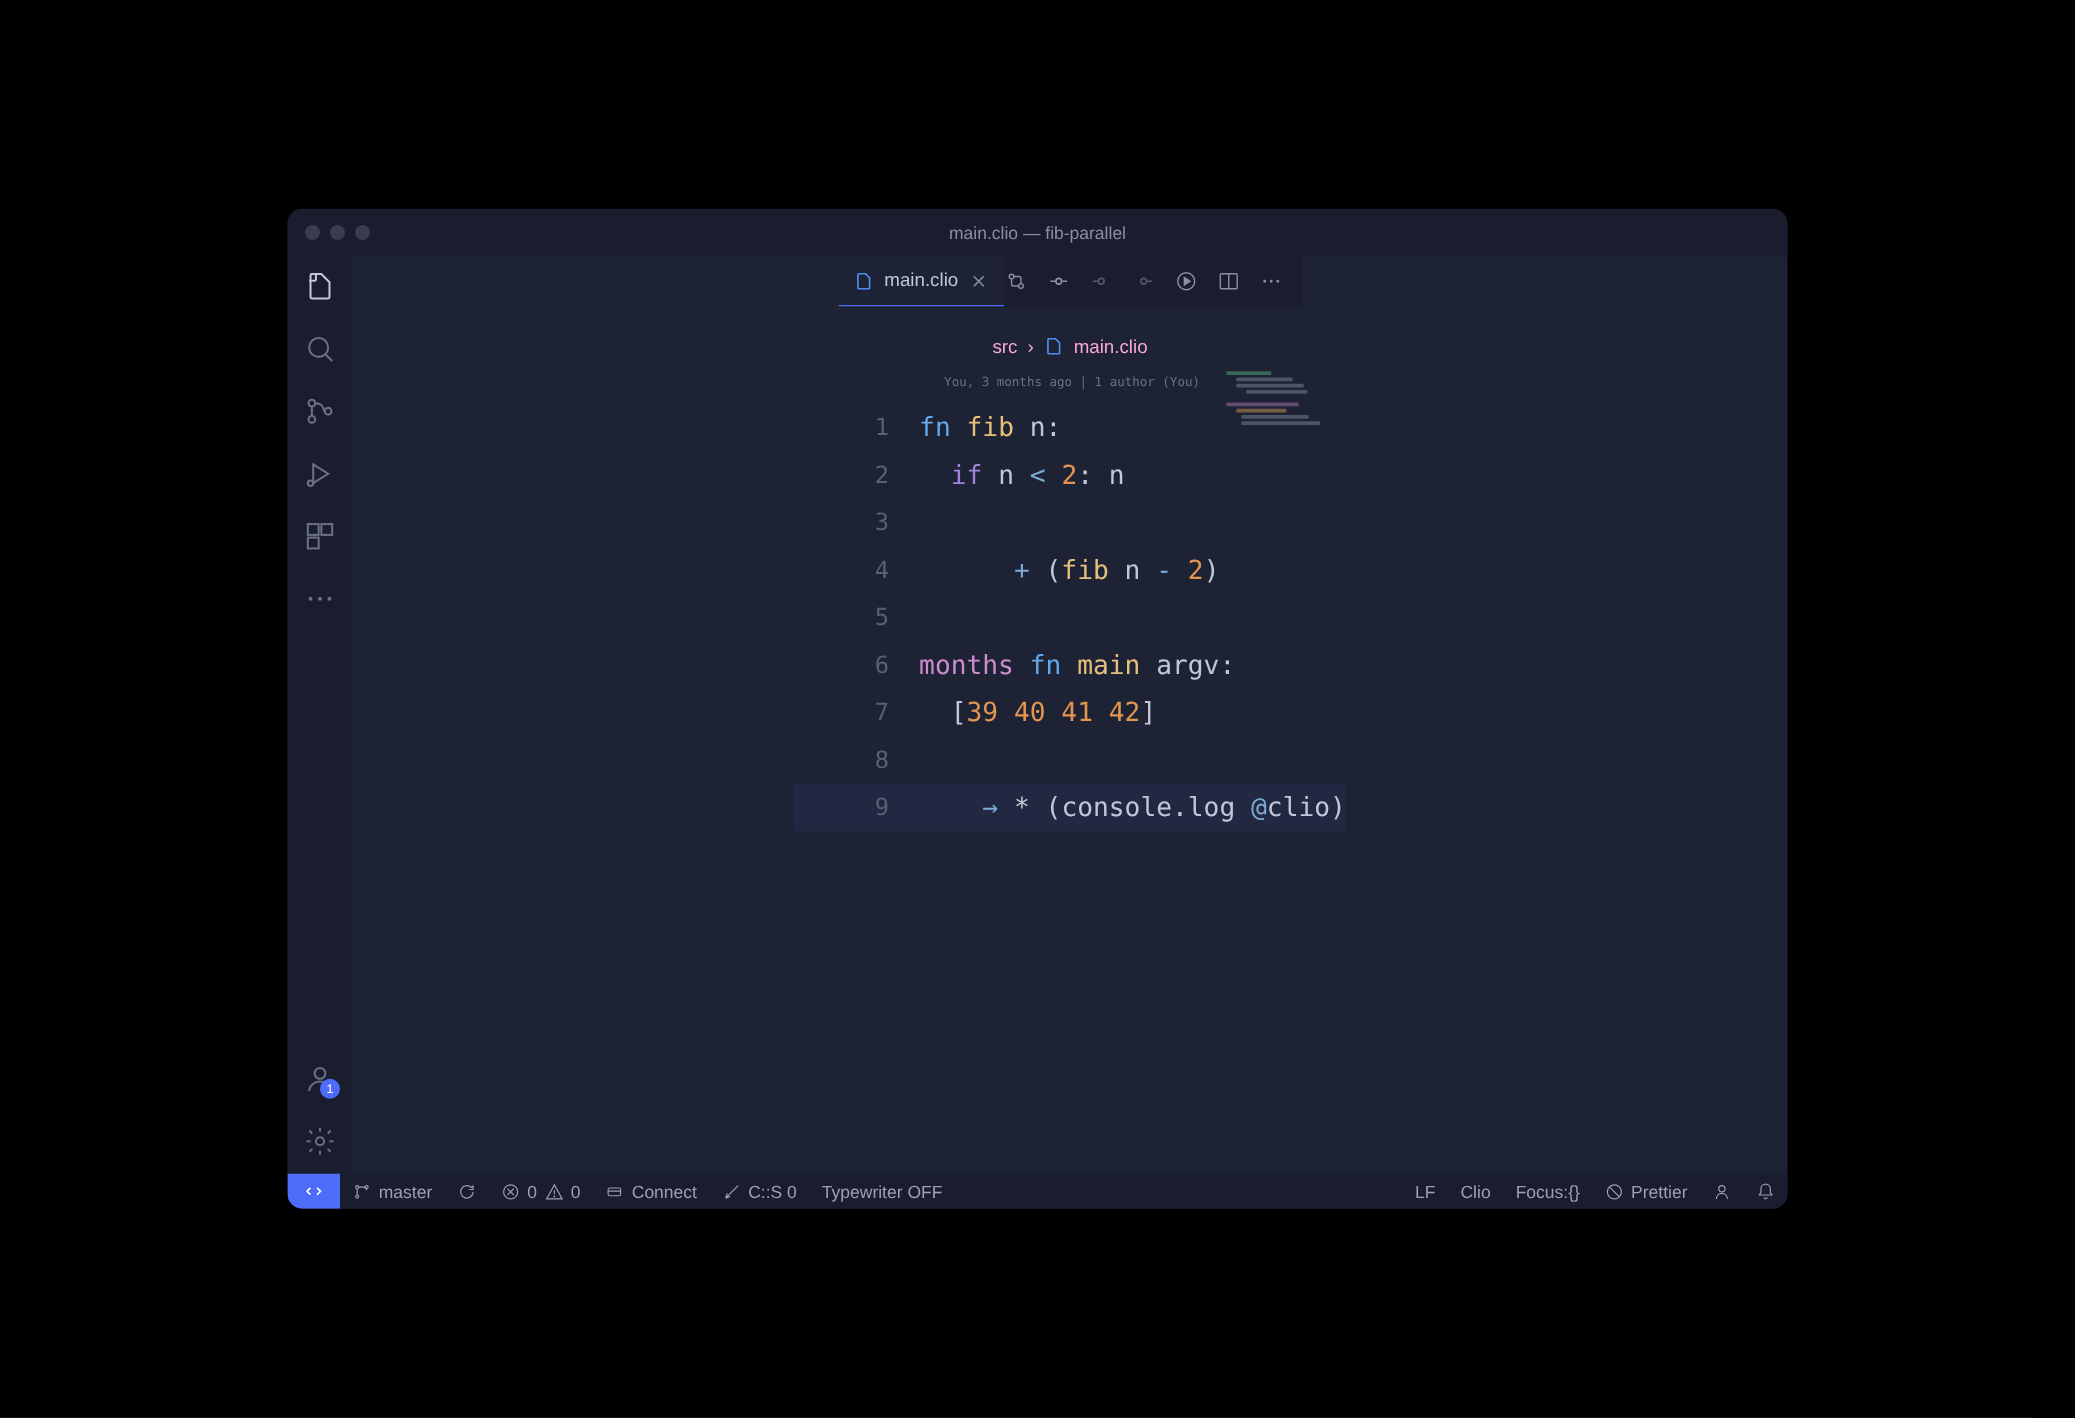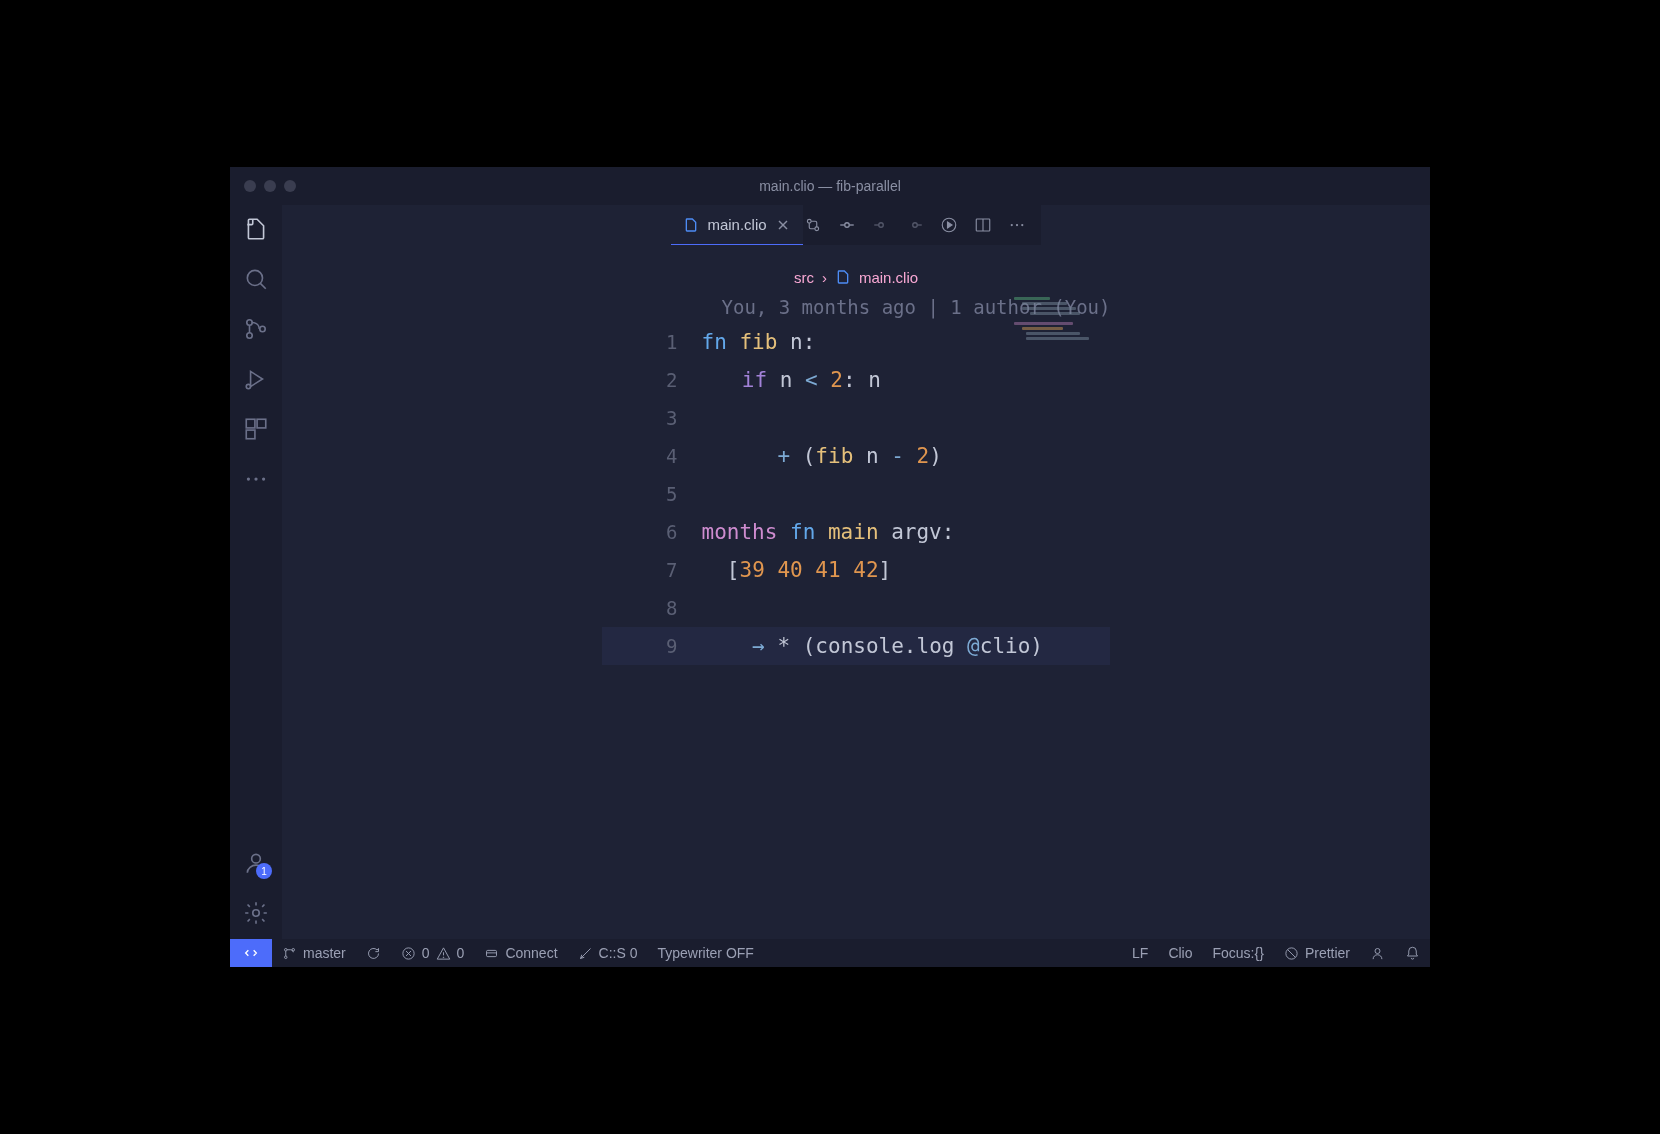--- a/index.html
+++ b/index.html
@@ -9,21 +9,21 @@
       width: 1660px;
       height: 1134px;
       display: flex;
       align-items: center;
       justify-content: center;
     }
     .window {
       width: 1200px;
       height: 800px;
       background: #1e2235;
-      border-radius: 0;
+      border-radius: 12px;
       overflow: hidden;
       display: flex;
       flex-direction: column;
       box-shadow: 0 20px 60px rgba(0,0,0,0.8);
     }
     .titlebar {
       height: 38px;
       background: #1a1d2e;
       display: flex;
       align-items: center;
@@ -113,41 +113,41 @@
       flex: 1;
       font-family: "SF Mono", Menlo, Monaco, Consolas, monospace;
       font-size: 21px;
       line-height: 38px;
       padding-top: 0;
       position: relative;
       overflow: hidden;
     }
     .codelens {
       color: #6b7089;
-      font-size: 19px;
+      font-size: 10px;
       padding-left: 120px;
       line-height: 32px;
     }
     .code-line {
       display: flex;
       height: 38px;
       align-items: center;
     }
     .code-line.highlight { background: #232842; }
     .gutter {
       width: 100px;
       text-align: right;
       padding-right: 24px;
       color: #5a5f74;
       font-size: 19px;
       user-select: none;
     }
     .code { white-space: pre; color: #c2c7d6; }
     .kw { color: #63a8ea; }
-    .kw2 { color: #a282d8; margin-left: 15px; }
+    .kw2 { color: #a282d8; }
     .kw3 { color: #ce8ccf; }
     .fn { color: #e5c07b; }
     .num { color: #e0964f; }
     .ident { color: #c2c7d6; }
     .op { color: #7daad4; }
     .punct { color: #c2c7d6; }
     .blame {
       color: #4f5467;
       margin-left: 60px;
     }

